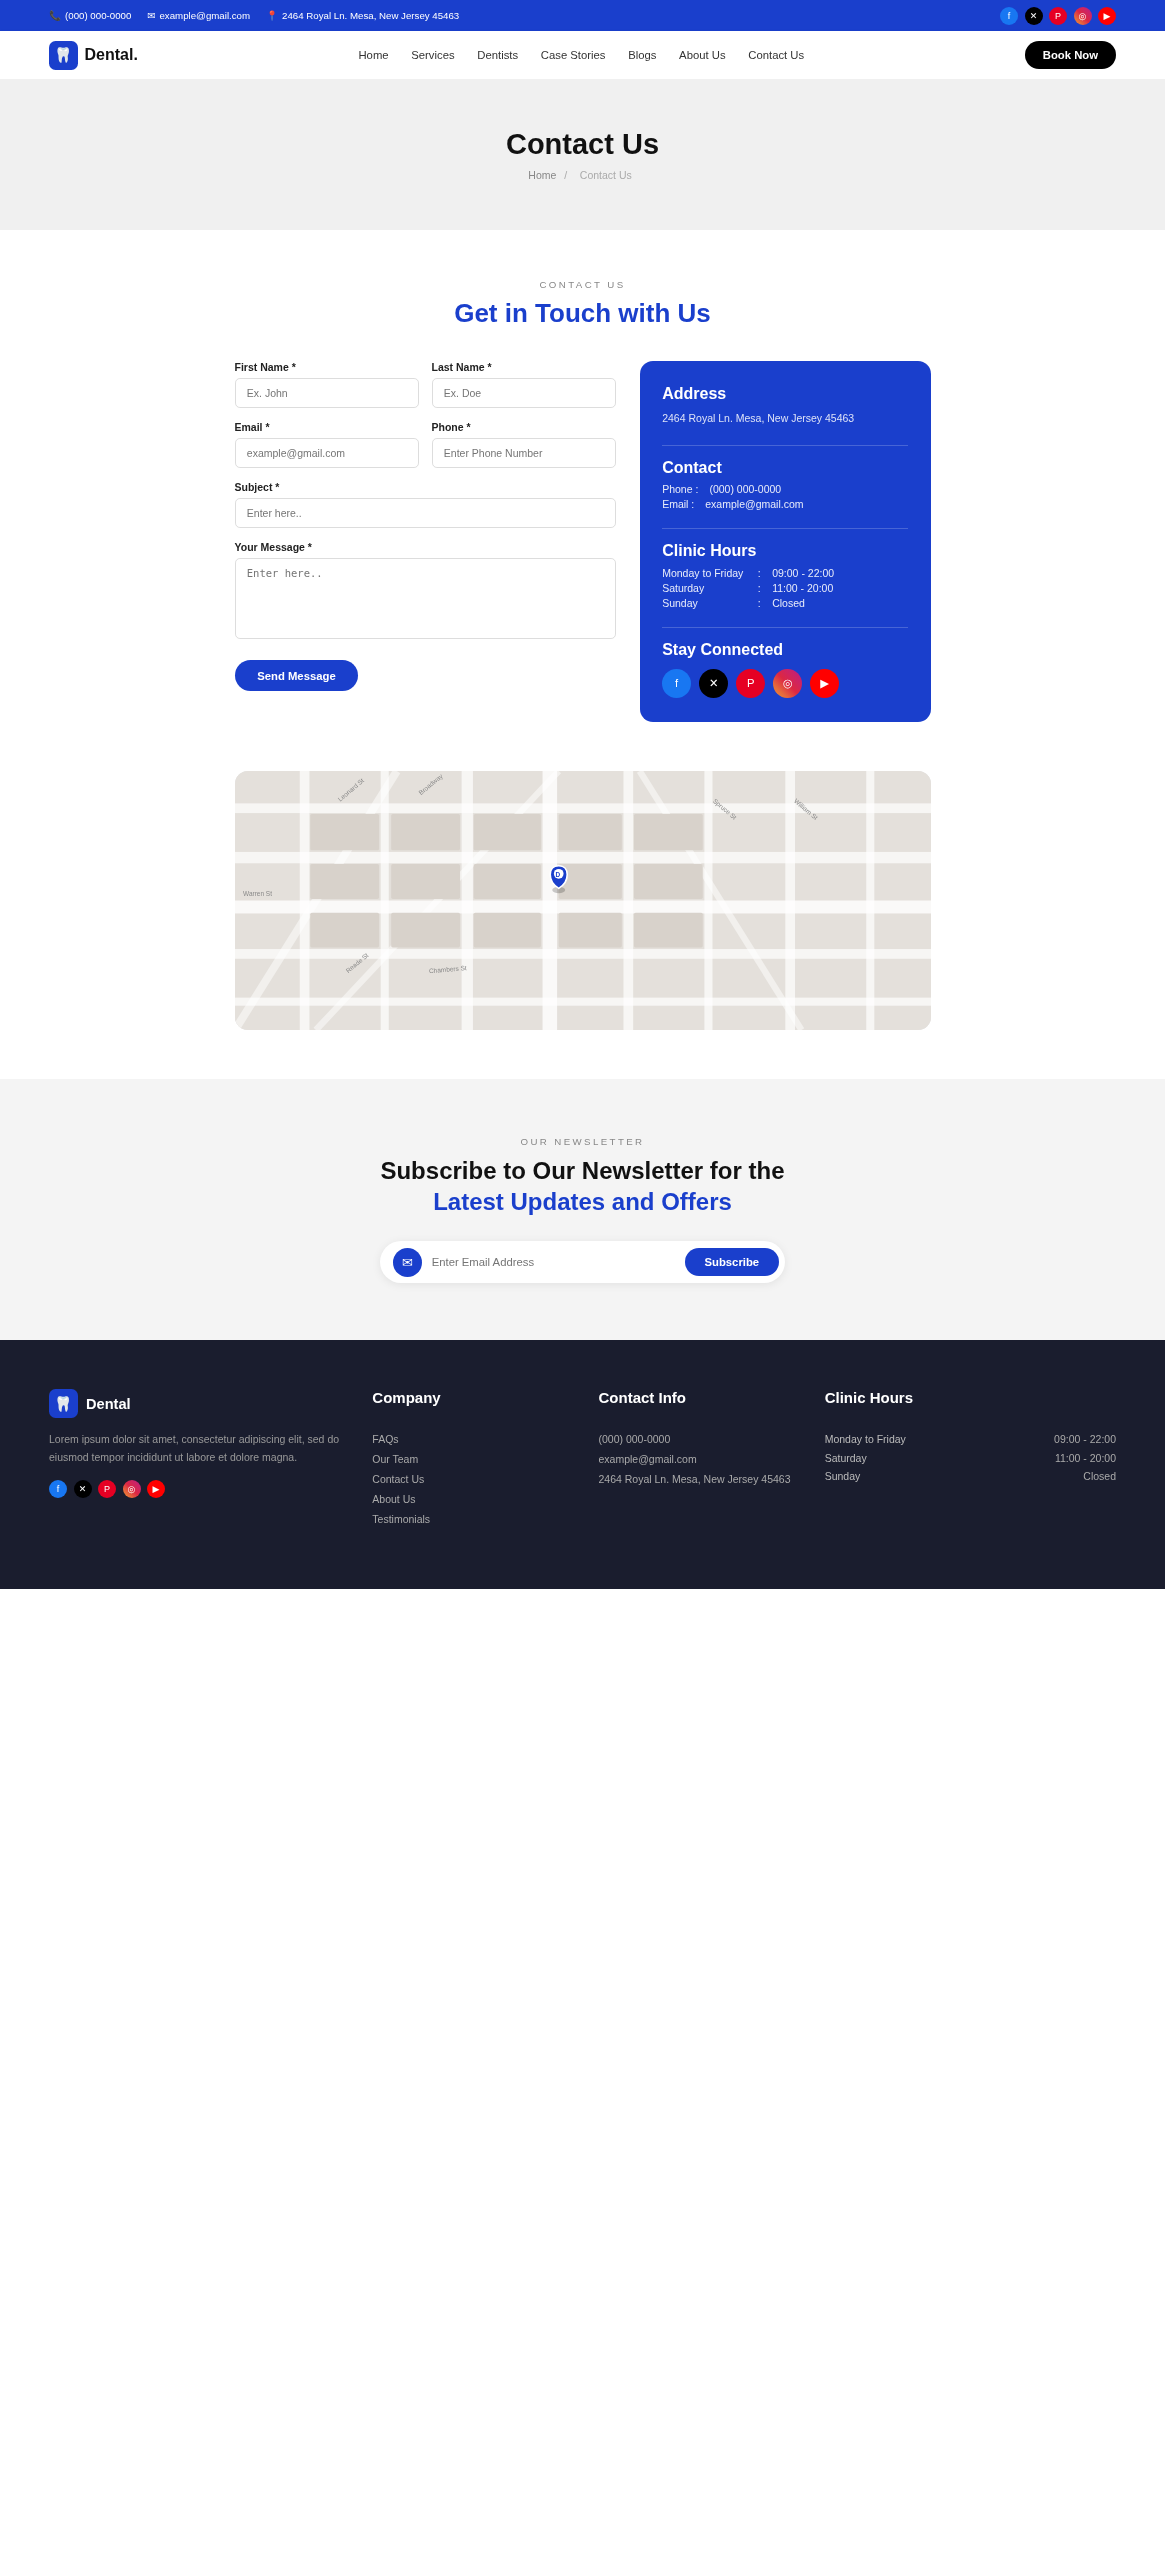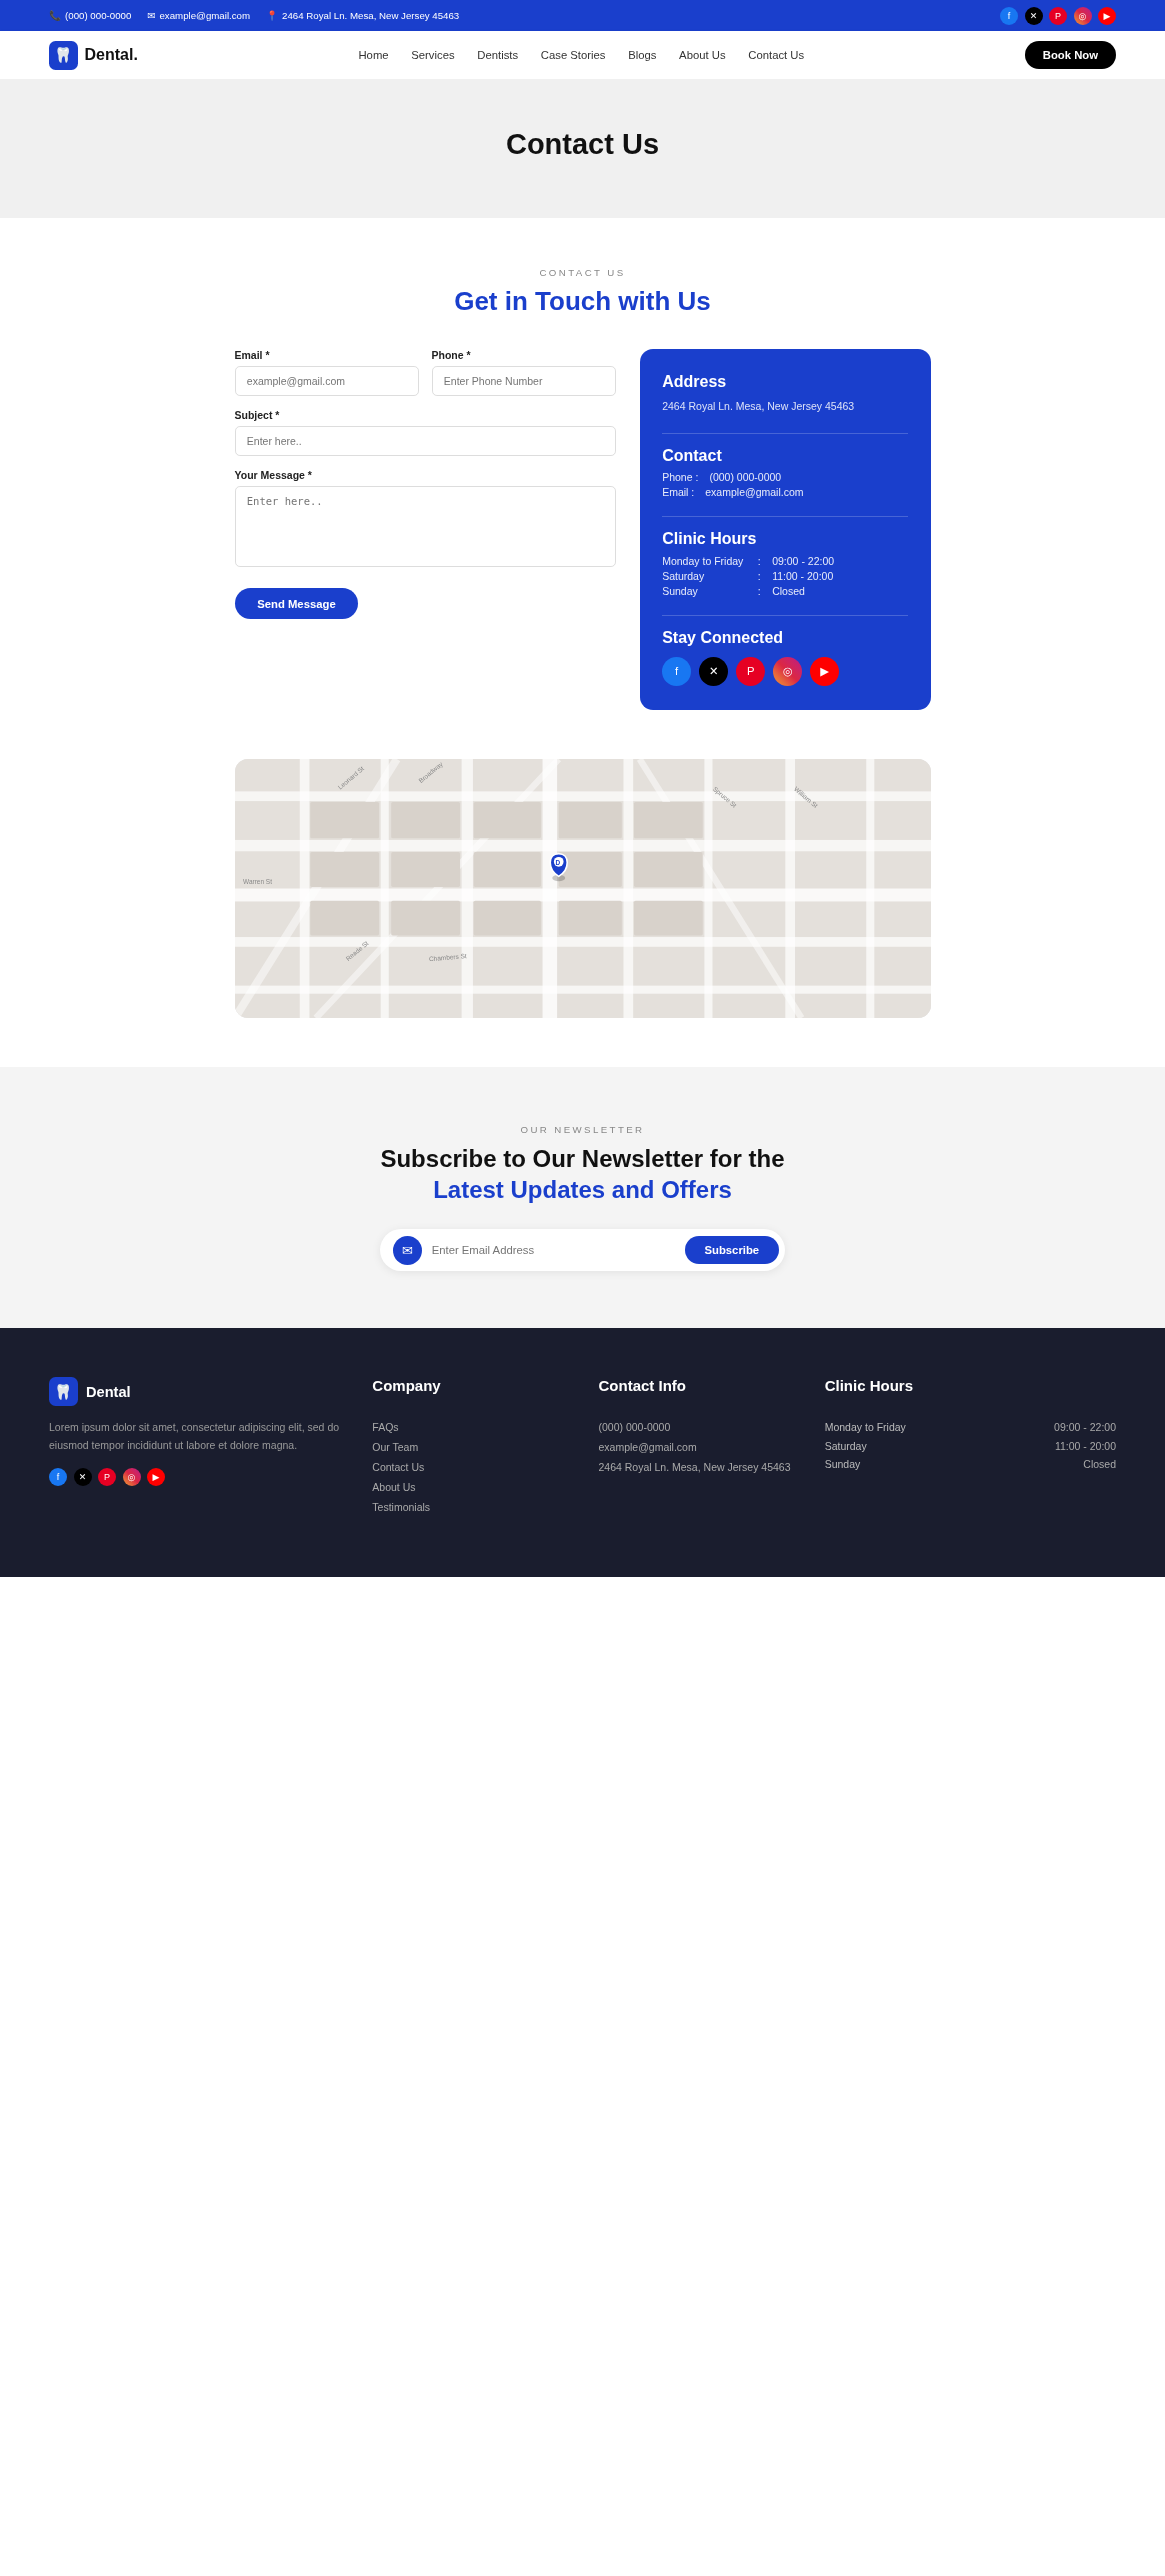--- a/index.html
+++ b/index.html
@@ -299,31 +299,46 @@
     <a href="#">Case Stories</a>
     <a href="#">Blogs</a>
     <a href="#">About Us</a>
     <a href="#">Contact Us</a>
   </div>
   <button class="btn-book">Book Now</button>
 </nav>
 
 <div class="hero-banner">
   <h1>Contact Us</h1>
+  <div class="breadcrumb">
+    <a href="#">Home</a>
+    <span> / </span>
+    <span>Contact Us</span>
+  </div>
 </div>
 
 <section class="contact-section">
   <p class="section-label">CONTACT US</p>
   <h2 class="section-title">
     <span style="color:#1a3fcc;">Get in Touch</span><span> with Us</span>
   </h2>
 
   <div class="contact-grid">
 
     <div class="contact-form">
+      <div class="form-row">
+        <div class="form-group">
+          <label>First Name *</label>
+          <input type="text" placeholder="Ex. John" style="">
+        </div>
+        <div class="form-group">
+          <label>Last Name *</label>
+          <input type="text" placeholder="Ex. Doe" style="">
+        </div>
+      </div>
       <div class="form-row">
         <div class="form-group">
           <label>Email *</label>
           <input type="email" placeholder="example@gmail.com" style="">
         </div>
         <div class="form-group">
           <label>Phone *</label>
           <input type="tel" placeholder="Enter Phone Number" style="">
         </div>
       </div>

